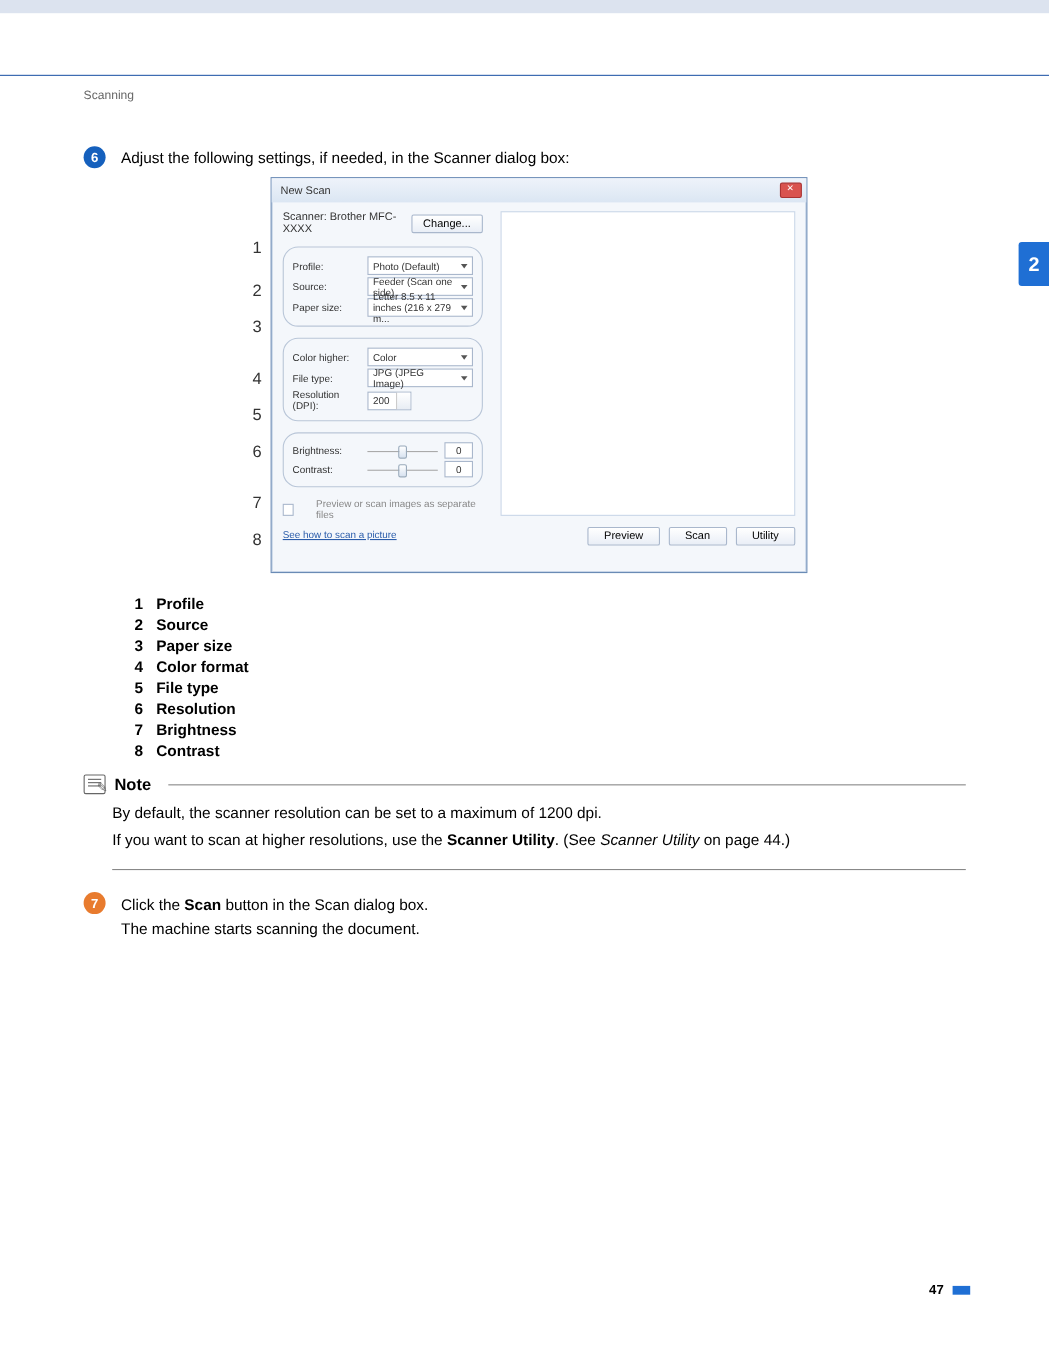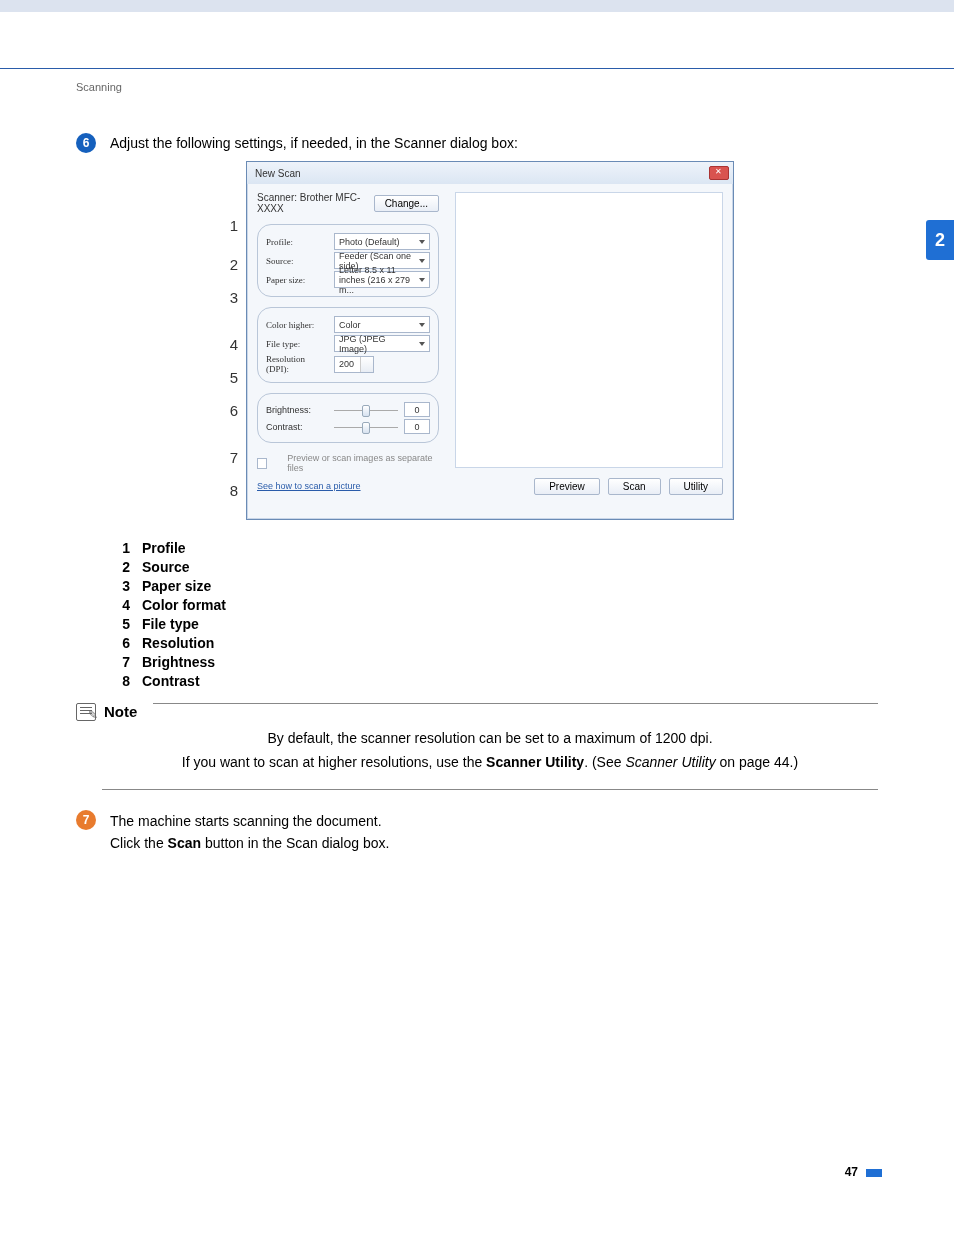--- a/index.html
+++ b/index.html
@@ -58,21 +58,21 @@
   .dlg-body { display: flex; }
   .dlg-left { width: 200px; padding: 8px 8px 28px 10px; }
   .dlg-right { flex: 1; padding: 8px 10px 24px 8px; display: flex; flex-direction: column; }
   .scanner-row { display: flex; align-items: center; gap: 8px; margin-bottom: 10px; }
   .btn {
     border: 1px solid #a9b7cc; background: linear-gradient(#fff,#e9eef6);
     border-radius: 2px; padding: 2px 10px; font-size: 10px; cursor: pointer;
   }
   .field-group { border: 1px solid #b9c6d8; border-radius: 14px; padding: 6px 8px; margin-bottom: 10px; }
   .field-row { display: flex; align-items: center; gap: 6px; margin: 2px 0; }
-  .field-row .lbl { width: 62px; font-size: 9px; color: #333; font-family: Liberation Serif, serif; }
+  .field-row .lbl { width: 62px; font-size: 9px; color: #333; }
   .select, .numbox {
     flex: 1; height: 17px; border: 1px solid #a9b7cc; background: #fff;
     font-size: 9px; padding: 0 14px 0 4px; position: relative; display: flex; align-items: center;
   }
   .select::after {
     content: ""; position: absolute; right: 4px; top: 6px;
     border-left: 3px solid transparent; border-right: 3px solid transparent; border-top: 4px solid #555;
   }
   .spinner { width: 40px; height: 17px; border:1px solid #a9b7cc; background:#fff; font-size:9px; display:flex; align-items:center; padding-left:4px; position:relative; }
   .spinner::after { content:""; position:absolute; right:0; top:0; width:12px; height:100%; border-left:1px solid #ccc; background:linear-gradient(#fff,#e8edf4);}
@@ -89,27 +89,27 @@
   .dlg-footer-btns { display:flex; gap:8px; justify-content:flex-end; }
   .dlg-footer-btns .btn { padding: 2px 14px; }
 
   
   .legend { margin: 4px 0 0 40px; }
   .legend-row { display:flex; gap: 12px; margin: 3px 0; font-size: 14px; font-weight: bold;}
   .legend-row .ln { width: 14px; text-align: right; }
 
   
   .note-block { margin-top: 14px; }
-  .note-header { display:flex; align-items:flex-start; gap:8px; }
+  .note-header { display:flex; align-items:center; gap:8px; }
   .note-header .nicon { width:20px; height:18px; border:1px solid #666; border-radius:2px; position:relative; }
   .note-header .nicon::before { content:""; position:absolute; left:3px; top:3px; right:3px; height:1px; background:#666; box-shadow:0 3px 0 #666,0 6px 0 #666;}
   .note-header .nicon::after { content:"✎"; position:absolute; right:-3px; bottom:-2px; font-size:12px; color:#666;}
   .note-title { font-size: 15px; font-weight: bold; }
   .note-line { flex:1; border-top:1px solid #888; margin-left:8px; }
-  .note-body { padding: 6px 0 0 26px; font-size: 14px; line-height: 1.7; text-align: center; }
+  .note-body { padding: 6px 0 0 26px; font-size: 14px; line-height: 1.7; }
   .note-foot-line { border-top:1px solid #888; margin: 14px 0 20px 26px; }
 
   
   .step7 { margin-top: 4px; }
   .step7 .txt { font-size: 14px; line-height: 1.6; }
 
   .page-num { position:absolute; right: 72px; bottom: 56px; font-size:12px; font-weight:bold;}
   .page-num-bar { display:inline-block; width: 16px; height: 8px; background:#1f6fd4; margin-left: 8px; vertical-align: middle;}
 </style>
 </head>
@@ -273,24 +273,24 @@
       <div>
         <span>If you want to scan at higher resolutions, use the </span><b>Scanner Utility</b><span>. (See </span><i>Scanner Utility</i><span> on page 44.)</span>
       </div>
     </div>
     <div class="note-foot-line"></div>
   </div>
 
   <div class="step-row step7">
     <span class="step-badge badge-orange">7</span>
     <div class="txt">
-      <div>The machine starts scanning the document.</div>
       <div>
         <span>Click the </span><b>Scan</b><span> button in the Scan dialog box.</span>
       </div>
+      <div>The machine starts scanning the document.</div>
     </div>
   </div>
 
 </div>
 
 <div class="side-tab">2</div>
 
 <div class="page-num">
   <span>47</span><span class="page-num-bar"></span>
 </div>

